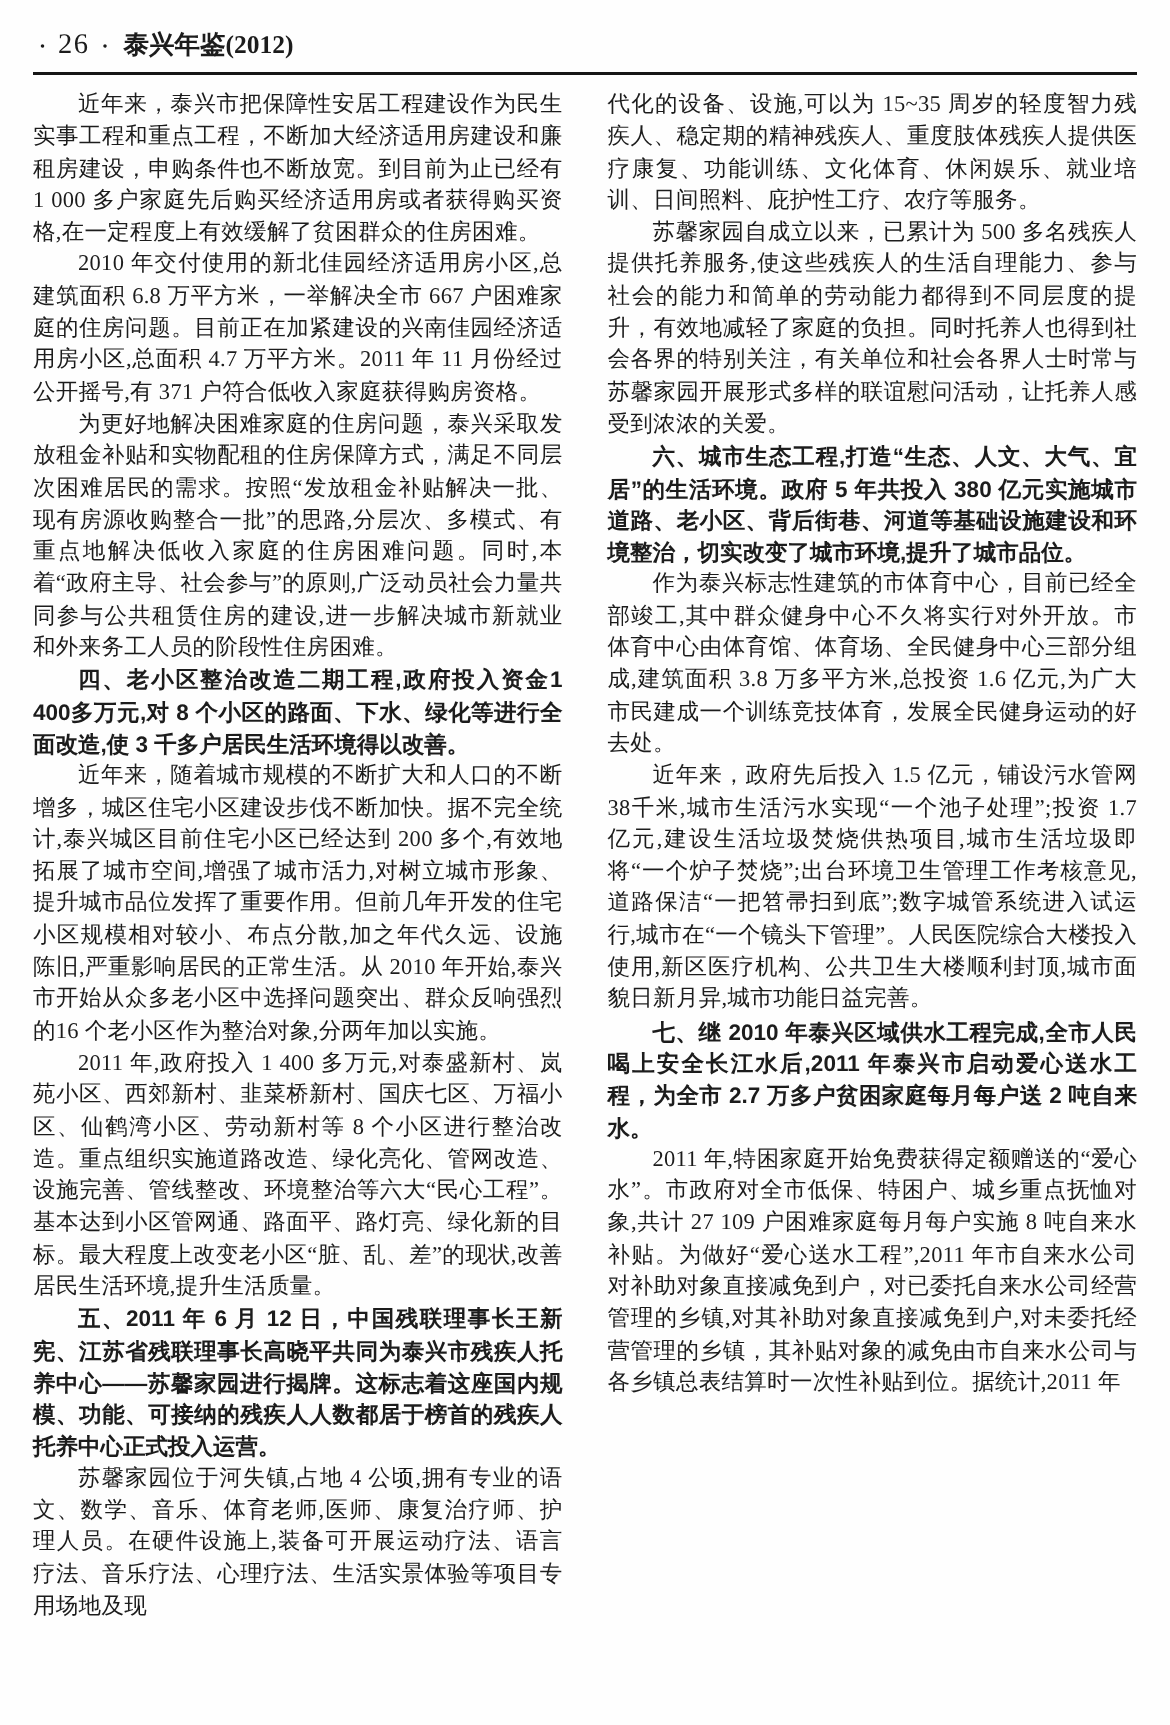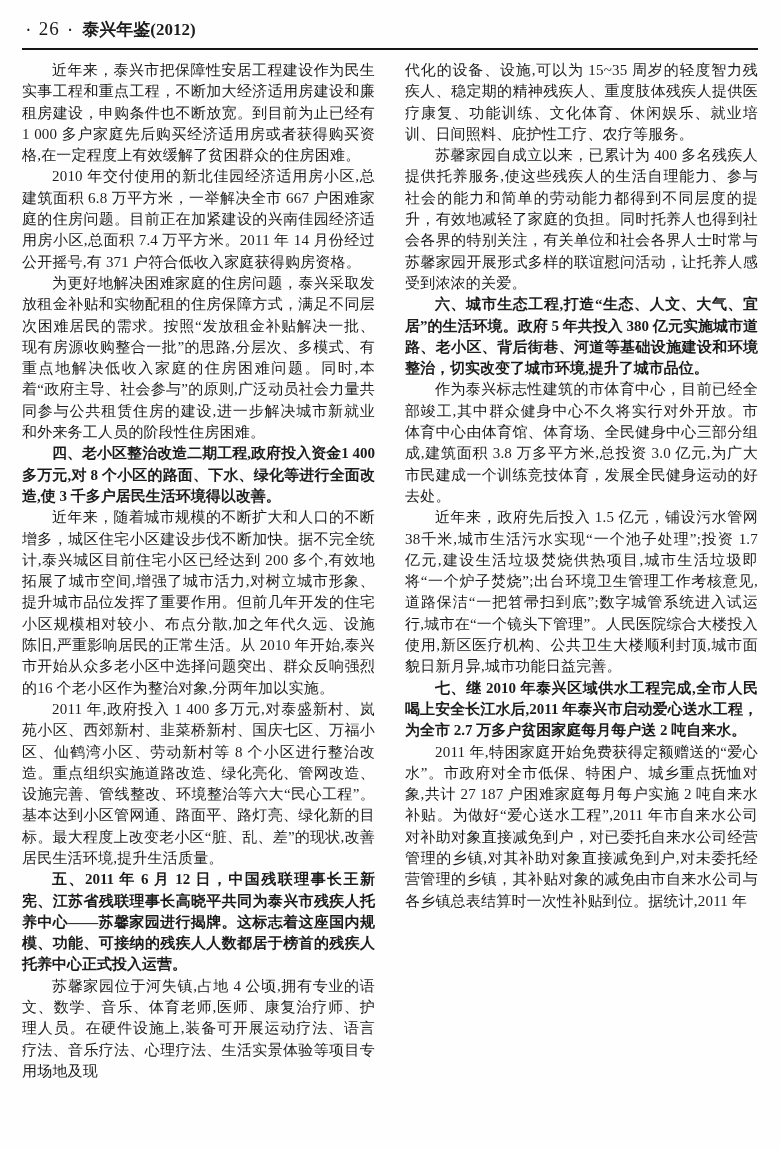--- a/index.html
+++ b/index.html
@@ -54,21 +54,21 @@
   .column { min-width: 0; }
   .para {
     margin: 0;
     font-size: 15px;
     line-height: 21.3px;
     text-align: justify;
     text-indent: 2em;
     letter-spacing: 0.2px;
   }
   .para.bold {
-    font-family: Liberation Serif, serif;
+    font-family: Liberation Sans, sans-serif;
     font-weight: bold;
     letter-spacing: 0;
   }
 </style>
 </head>
 <body>
 
 <div class="page">
 
   <div class="page-header">
@@ -77,33 +77,33 @@
     <span class="dot-sep">·</span>
     <span class="yearbook-title">泰兴年鉴(2012)</span>
   </div>
 
   <hr class="header-rule">
 
   <div class="columns">
 
     <div class="column">
       <p class="para">近年来，泰兴市把保障性安居工程建设作为民生实事工程和重点工程，不断加大经济适用房建设和廉租房建设，申购条件也不断放宽。到目前为止已经有1 000 多户家庭先后购买经济适用房或者获得购买资格,在一定程度上有效缓解了贫困群众的住房困难。</p>
-      <p class="para">2010 年交付使用的新北佳园经济适用房小区,总建筑面积 6.8 万平方米，一举解决全市 667 户困难家庭的住房问题。目前正在加紧建设的兴南佳园经济适用房小区,总面积 7.4 万平方米。2011 年 14 月份经过公开摇号,有 371 户符合低收入家庭获得购房资格。</p>
+      <p class="para">2010 年交付使用的新北佳园经济适用房小区,总建筑面积 6.8 万平方米，一举解决全市 667 户困难家庭的住房问题。目前正在加紧建设的兴南佳园经济适用房小区,总面积 4.7 万平方米。2011 年 11 月份经过公开摇号,有 371 户符合低收入家庭获得购房资格。</p>
       <p class="para">为更好地解决困难家庭的住房问题，泰兴采取发放租金补贴和实物配租的住房保障方式，满足不同层次困难居民的需求。按照“发放租金补贴解决一批、现有房源收购整合一批”的思路,分层次、多模式、有重点地解决低收入家庭的住房困难问题。同时,本着“政府主导、社会参与”的原则,广泛动员社会力量共同参与公共租赁住房的建设,进一步解决城市新就业和外来务工人员的阶段性住房困难。</p>
       <p class="para bold">四、老小区整治改造二期工程,政府投入资金1 400多万元,对 8 个小区的路面、下水、绿化等进行全面改造,使 3 千多户居民生活环境得以改善。</p>
       <p class="para">近年来，随着城市规模的不断扩大和人口的不断增多，城区住宅小区建设步伐不断加快。据不完全统计,泰兴城区目前住宅小区已经达到 200 多个,有效地拓展了城市空间,增强了城市活力,对树立城市形象、提升城市品位发挥了重要作用。但前几年开发的住宅小区规模相对较小、布点分散,加之年代久远、设施陈旧,严重影响居民的正常生活。从 2010 年开始,泰兴市开始从众多老小区中选择问题突出、群众反响强烈的16 个老小区作为整治对象,分两年加以实施。</p>
       <p class="para">2011 年,政府投入 1 400 多万元,对泰盛新村、岚苑小区、西郊新村、韭菜桥新村、国庆七区、万福小区、仙鹤湾小区、劳动新村等 8 个小区进行整治改造。重点组织实施道路改造、绿化亮化、管网改造、设施完善、管线整改、环境整治等六大“民心工程”。基本达到小区管网通、路面平、路灯亮、绿化新的目标。最大程度上改变老小区“脏、乱、差”的现状,改善居民生活环境,提升生活质量。</p>
       <p class="para bold">五、2011 年 6 月 12 日，中国残联理事长王新宪、江苏省残联理事长高晓平共同为泰兴市残疾人托养中心——苏馨家园进行揭牌。这标志着这座国内规模、功能、可接纳的残疾人人数都居于榜首的残疾人托养中心正式投入运营。</p>
       <p class="para">苏馨家园位于河失镇,占地 4 公顷,拥有专业的语文、数学、音乐、体育老师,医师、康复治疗师、护理人员。在硬件设施上,装备可开展运动疗法、语言疗法、音乐疗法、心理疗法、生活实景体验等项目专用场地及现</p>
     </div>
 
     <div class="column">
       <p class="para" style="text-indent:0;">代化的设备、设施,可以为 15~35 周岁的轻度智力残疾人、稳定期的精神残疾人、重度肢体残疾人提供医疗康复、功能训练、文化体育、休闲娱乐、就业培训、日间照料、庇护性工疗、农疗等服务。</p>
-      <p class="para">苏馨家园自成立以来，已累计为 400 多名残疾人提供托养服务,使这些残疾人的生活自理能力、参与社会的能力和简单的劳动能力都得到不同层度的提升，有效地减轻了家庭的负担。同时托养人也得到社会各界的特别关注，有关单位和社会各界人士时常与苏馨家园开展形式多样的联谊慰问活动，让托养人感受到浓浓的关爱。</p>
+      <p class="para">苏馨家园自成立以来，已累计为 500 多名残疾人提供托养服务,使这些残疾人的生活自理能力、参与社会的能力和简单的劳动能力都得到不同层度的提升，有效地减轻了家庭的负担。同时托养人也得到社会各界的特别关注，有关单位和社会各界人士时常与苏馨家园开展形式多样的联谊慰问活动，让托养人感受到浓浓的关爱。</p>
       <p class="para bold">六、城市生态工程,打造“生态、人文、大气、宜居”的生活环境。政府 5 年共投入 380 亿元实施城市道路、老小区、背后街巷、河道等基础设施建设和环境整治，切实改变了城市环境,提升了城市品位。</p>
-      <p class="para">作为泰兴标志性建筑的市体育中心，目前已经全部竣工,其中群众健身中心不久将实行对外开放。市体育中心由体育馆、体育场、全民健身中心三部分组成,建筑面积 3.8 万多平方米,总投资 3.0 亿元,为广大市民建成一个训练竞技体育，发展全民健身运动的好去处。</p>
+      <p class="para">作为泰兴标志性建筑的市体育中心，目前已经全部竣工,其中群众健身中心不久将实行对外开放。市体育中心由体育馆、体育场、全民健身中心三部分组成,建筑面积 3.8 万多平方米,总投资 1.6 亿元,为广大市民建成一个训练竞技体育，发展全民健身运动的好去处。</p>
       <p class="para">近年来，政府先后投入 1.5 亿元，铺设污水管网38千米,城市生活污水实现“一个池子处理”;投资 1.7 亿元,建设生活垃圾焚烧供热项目,城市生活垃圾即将“一个炉子焚烧”;出台环境卫生管理工作考核意见,道路保洁“一把笤帚扫到底”;数字城管系统进入试运行,城市在“一个镜头下管理”。人民医院综合大楼投入使用,新区医疗机构、公共卫生大楼顺利封顶,城市面貌日新月异,城市功能日益完善。</p>
       <p class="para bold">七、继 2010 年泰兴区域供水工程完成,全市人民喝上安全长江水后,2011 年泰兴市启动爱心送水工程，为全市 2.7 万多户贫困家庭每月每户送 2 吨自来水。</p>
-      <p class="para">2011 年,特困家庭开始免费获得定额赠送的“爱心水”。市政府对全市低保、特困户、城乡重点抚恤对象,共计 27 187 户困难家庭每月每户实施 2 吨自来水补贴。为做好“爱心送水工程”,2011 年市自来水公司对补助对象直接减免到户，对已委托自来水公司经营管理的乡镇,对其补助对象直接减免到户,对未委托经营管理的乡镇，其补贴对象的减免由市自来水公司与各乡镇总表结算时一次性补贴到位。据统计,2011 年</p>
+      <p class="para">2011 年,特困家庭开始免费获得定额赠送的“爱心水”。市政府对全市低保、特困户、城乡重点抚恤对象,共计 27 109 户困难家庭每月每户实施 8 吨自来水补贴。为做好“爱心送水工程”,2011 年市自来水公司对补助对象直接减免到户，对已委托自来水公司经营管理的乡镇,对其补助对象直接减免到户,对未委托经营管理的乡镇，其补贴对象的减免由市自来水公司与各乡镇总表结算时一次性补贴到位。据统计,2011 年</p>
     </div>
 
   </div>
 </div>
 
 </body></html>

